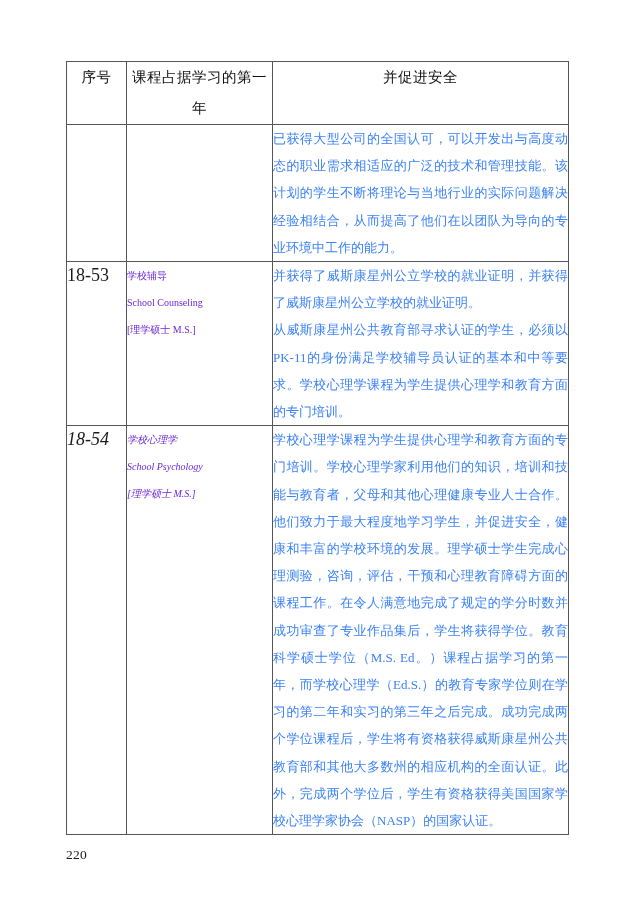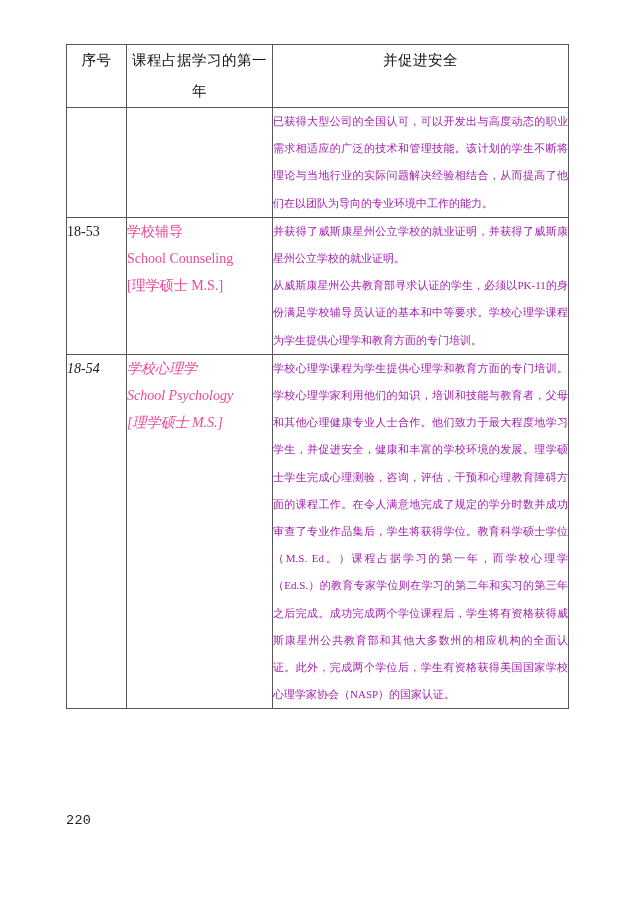--- a/index.html
+++ b/index.html
@@ -22,21 +22,21 @@
     left: 0;
     top: 0;
     width: 628px;
     height: 909px;
     background: #ffffff;
   }
 
   .table-wrap {
     position: absolute;
     left: 66px;
-    top: 44px;
+    top: 61px;
     width: 502px;
   }
 
   table.doc-table {
     border-collapse: collapse;
     width: 502px;
     table-layout: fixed;
     background: #ffffff;
   }
 
@@ -57,64 +57,63 @@
     text-align: center;
     font-weight: normal;
     font-size: 14.5px;
     line-height: 31px;
     height: 31px;
     letter-spacing: 0.5px;
     color: #111111;
   }
 
   .cell-num {
-    font-size: 14px;
+    font-size: 18px;
     line-height: 27px;
     padding-left: 5px;
     color: #1a1a1a;
     white-space: nowrap;
   }
 
   .cell-major {
-    font-size: 14px;
+    font-size: 10px;
     line-height: 27px;
     padding-left: 6px;
     padding-right: 4px;
-    color: #ec4899;
+    color: #6d28d9;
   }
 
   .cell-goal {
-    font-size: 11px;
+    font-size: 13px;
     line-height: 27.2px;
     padding: 0 5px 0 6px;
-    color: #a21caf;
+    color: #3b82f6;
     text-align: justify;
     text-justify: inter-ideograph;
     text-align-last: left;
   }
 
   .cell-goal p {
     margin: 0;
   }
 
   
   .vpad-row2 { padding-top: 46px; }
   .vpad-row3 { padding-top: 178px; font-style: italic; }
 
   .major-line { display: block; white-space: nowrap; }
 
   .page-number {
     position: absolute;
     left: 66px;
-    top: 812px;
+    top: 846px;
     font-size: 13.5px;
     line-height: 18px;
     color: #1a1a1a;
     letter-spacing: 0.3px;
-    font-family: Liberation Mono, monospace;
   }
 </style>
 </head>
 <body>
 
 <div class="page">
 
   <div class="table-wrap">
     <table class="doc-table">
       <colgroup>

